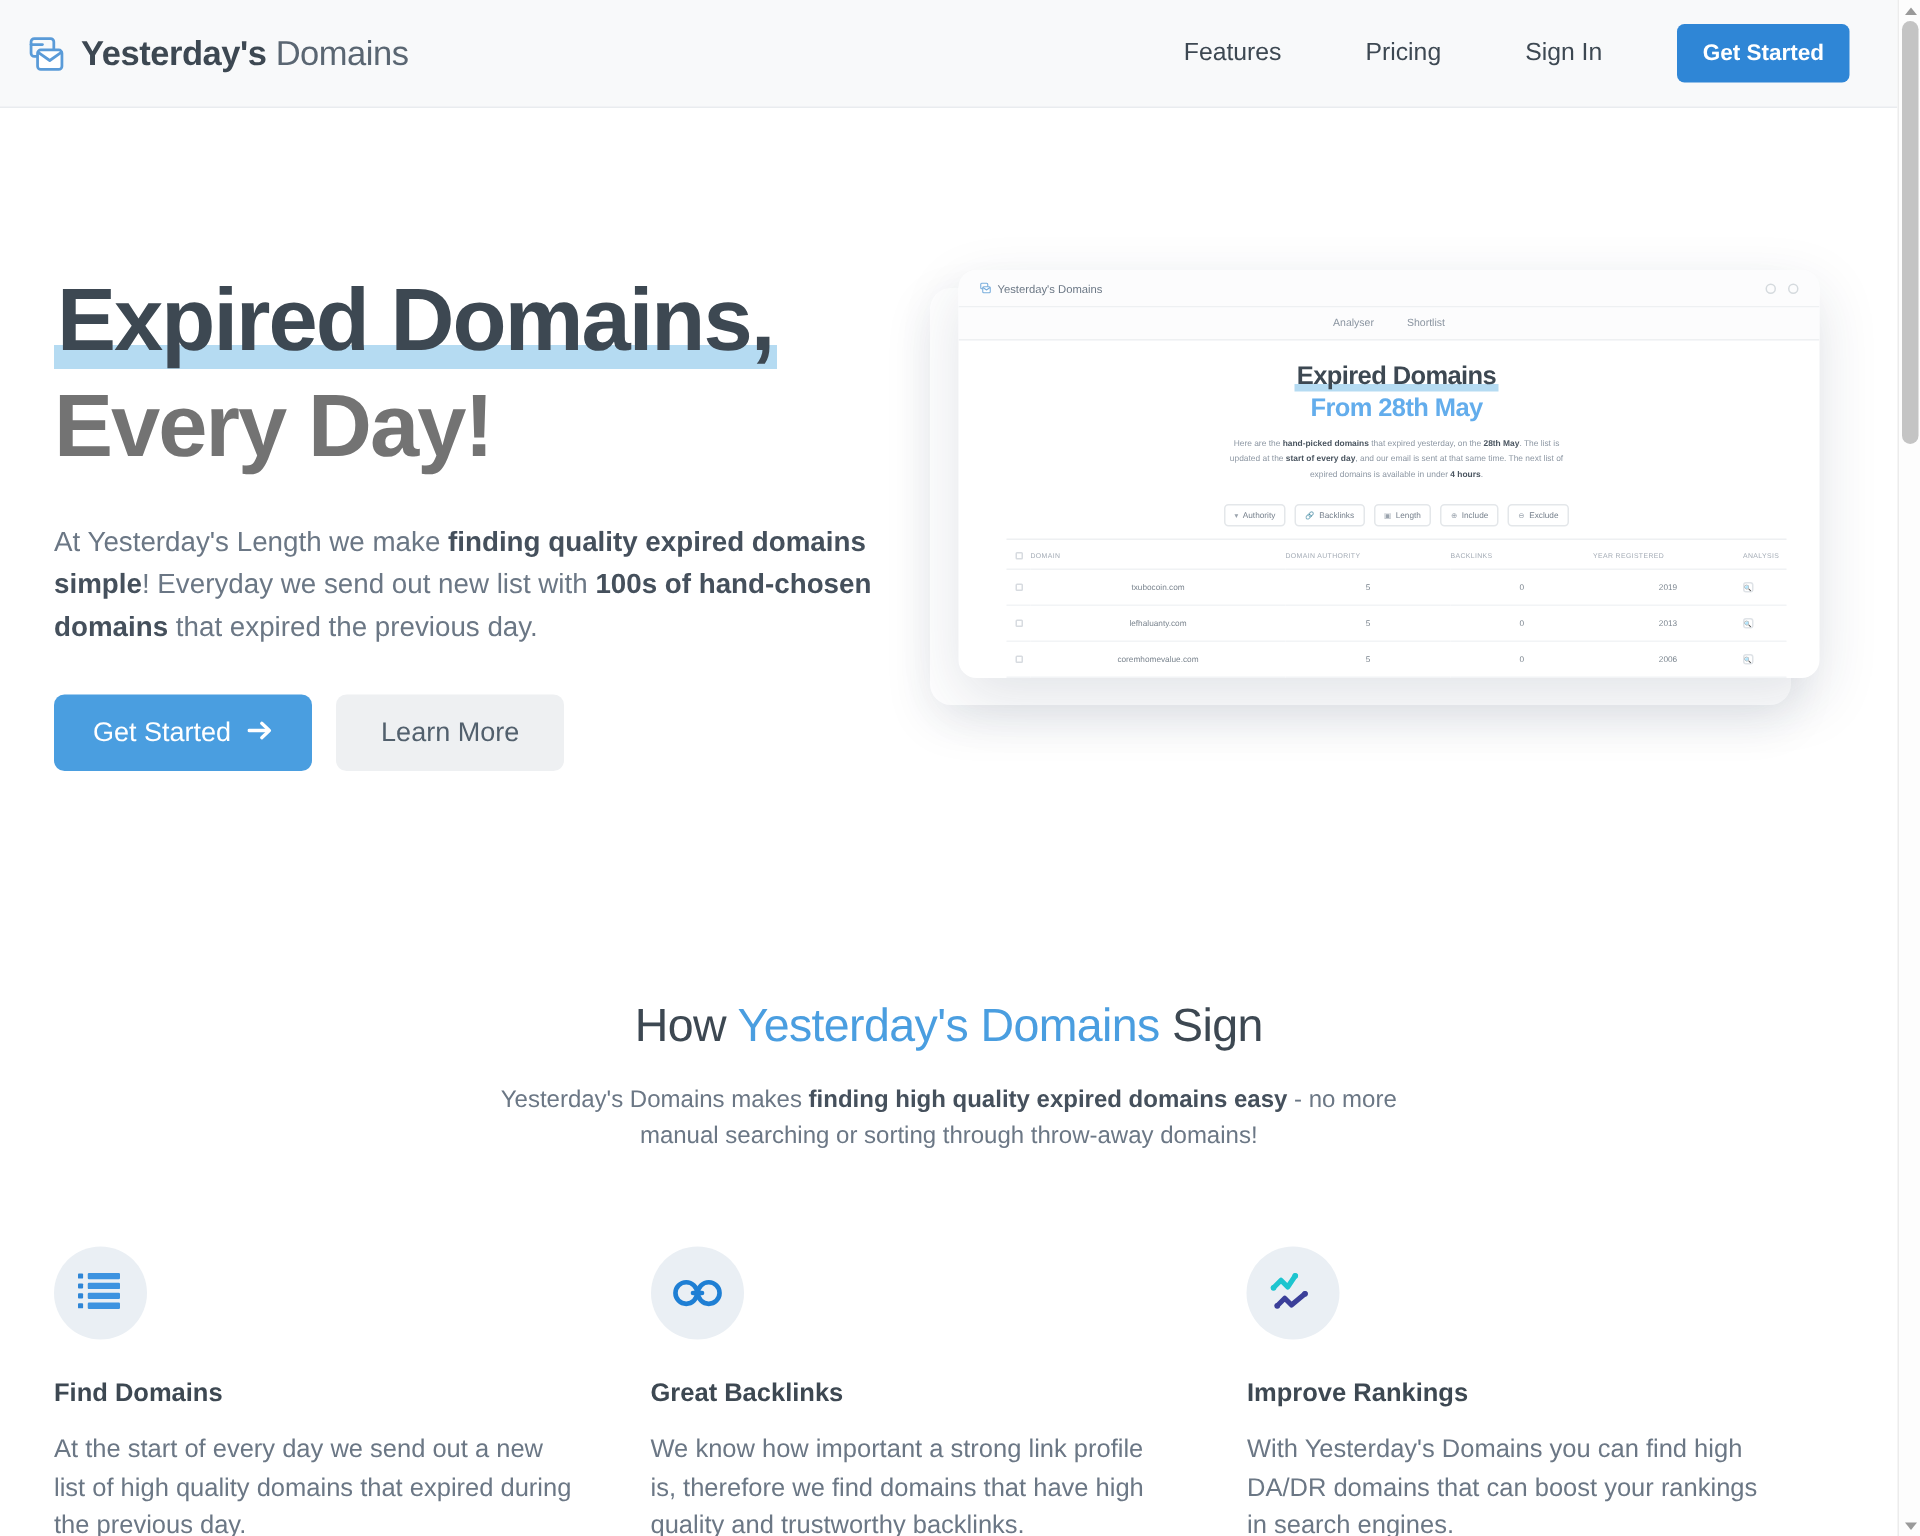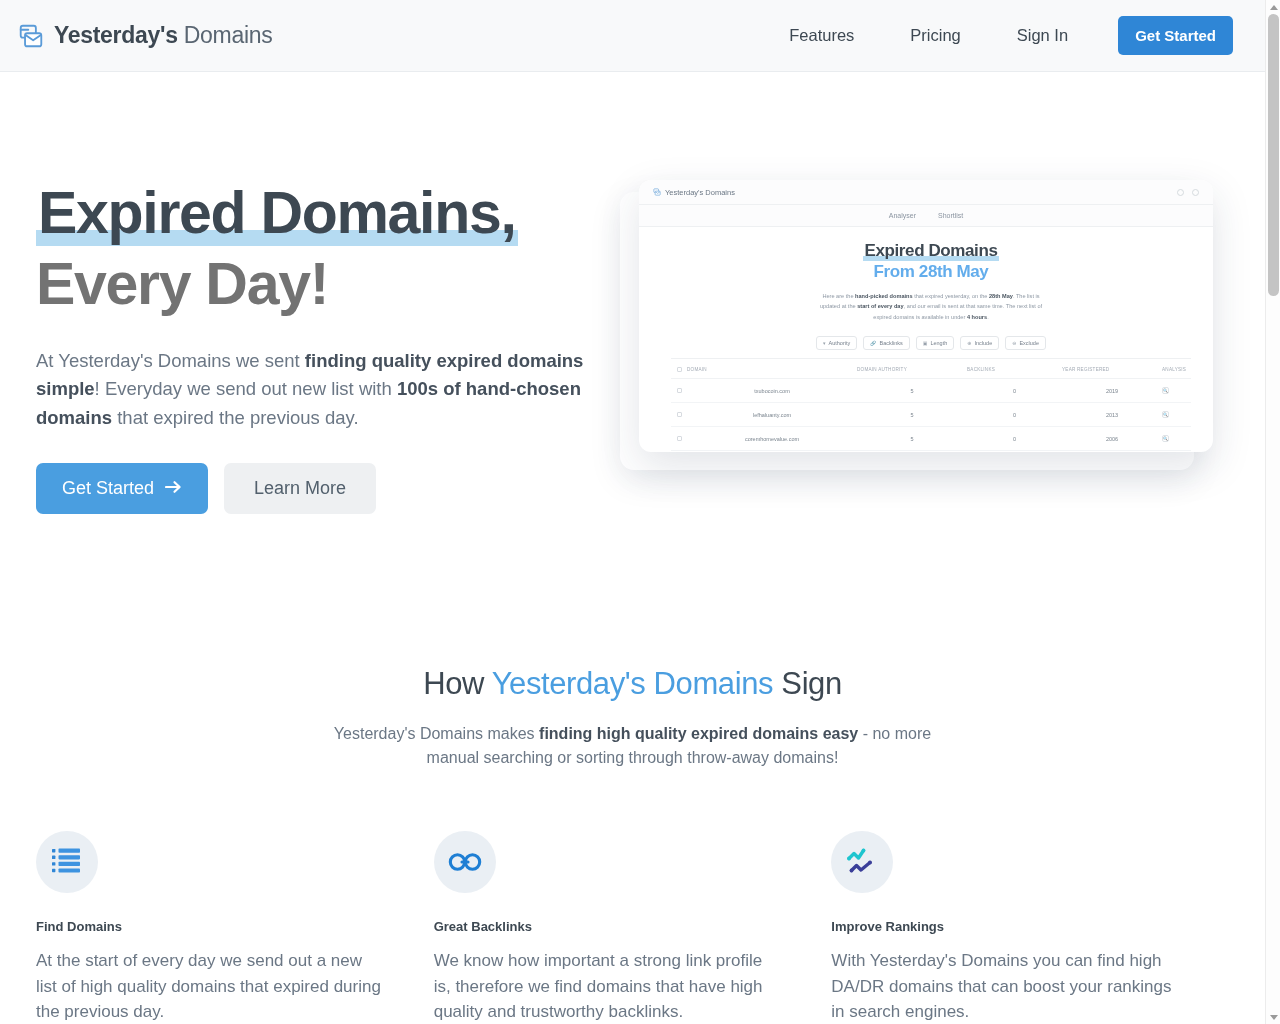--- a/index.html
+++ b/index.html
@@ -336,21 +336,21 @@
   }
   .feature-icon-wrap {
     width: 62px; height: 62px;
     border-radius: 50%;
     background: #eaeff4;
     display: flex; align-items: center; justify-content: center;
     margin-bottom: 26px;
   }
   .feature-icon-wrap svg { display: block; }
   .feature-title {
-    font-size: 13px;
+    font-size: 17px;
     font-weight: 700;
     color: #3d4852;
     margin-bottom: 14px;
   }
   .feature-text {
     font-size: 17px;
     line-height: 1.5;
     color: #6b7785;
   }
 </style>
@@ -383,21 +383,21 @@
       </nav>
     </header>
 
     <section class="hero">
 
       <div class="hero-left">
         <h1 class="hero-title">
           <span class="hero-title-line1">Expired Domains,</span>
           <span class="hero-title-line2">Every Day!</span>
         </h1>
-        <p class="hero-sub"><span>At Yesterday's Domains we sent </span><b>finding quality expired domains simple</b><span>! Everyday we send out new list with </span><b>100s of hand-chosen domains</b><span> that expired the previous day.</span></p>
+        <p class="hero-sub"><span>At Yesterday's Length we make </span><b>finding quality expired domains simple</b><span>! Everyday we send out new list with </span><b>100s of hand-chosen domains</b><span> that expired the previous day.</span></p>
         <div class="hero-actions">
           <button class="btn-primary">
             <span>Get Started</span>
             <span>
               <svg width="17" height="14" viewBox="0 0 17 14" fill="none" stroke="#ffffff" stroke-width="2.2" stroke-linecap="round" stroke-linejoin="round">
                 <path d="M1 7 H14"></path>
                 <path d="M9.5 2.2 L14.6 7 L9.5 11.8"></path>
               </svg>
             </span>
           </button>

